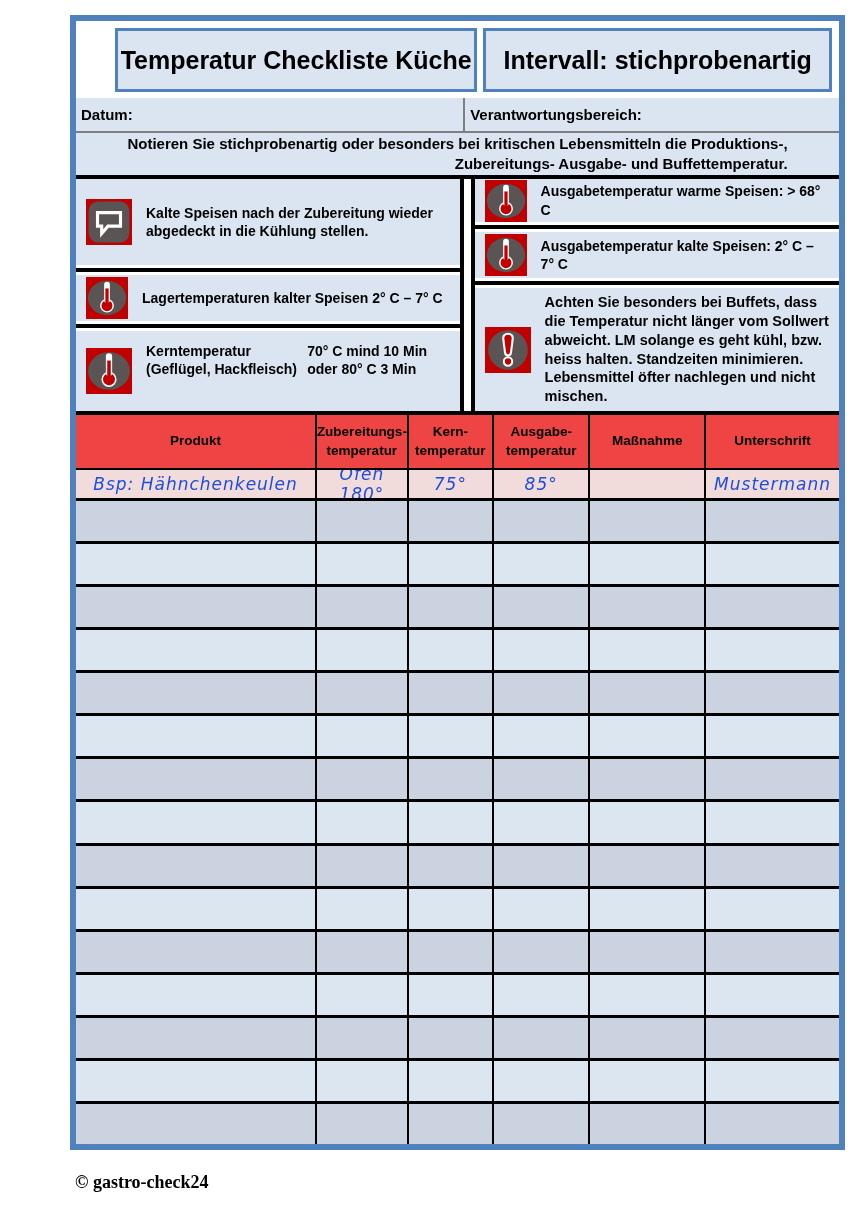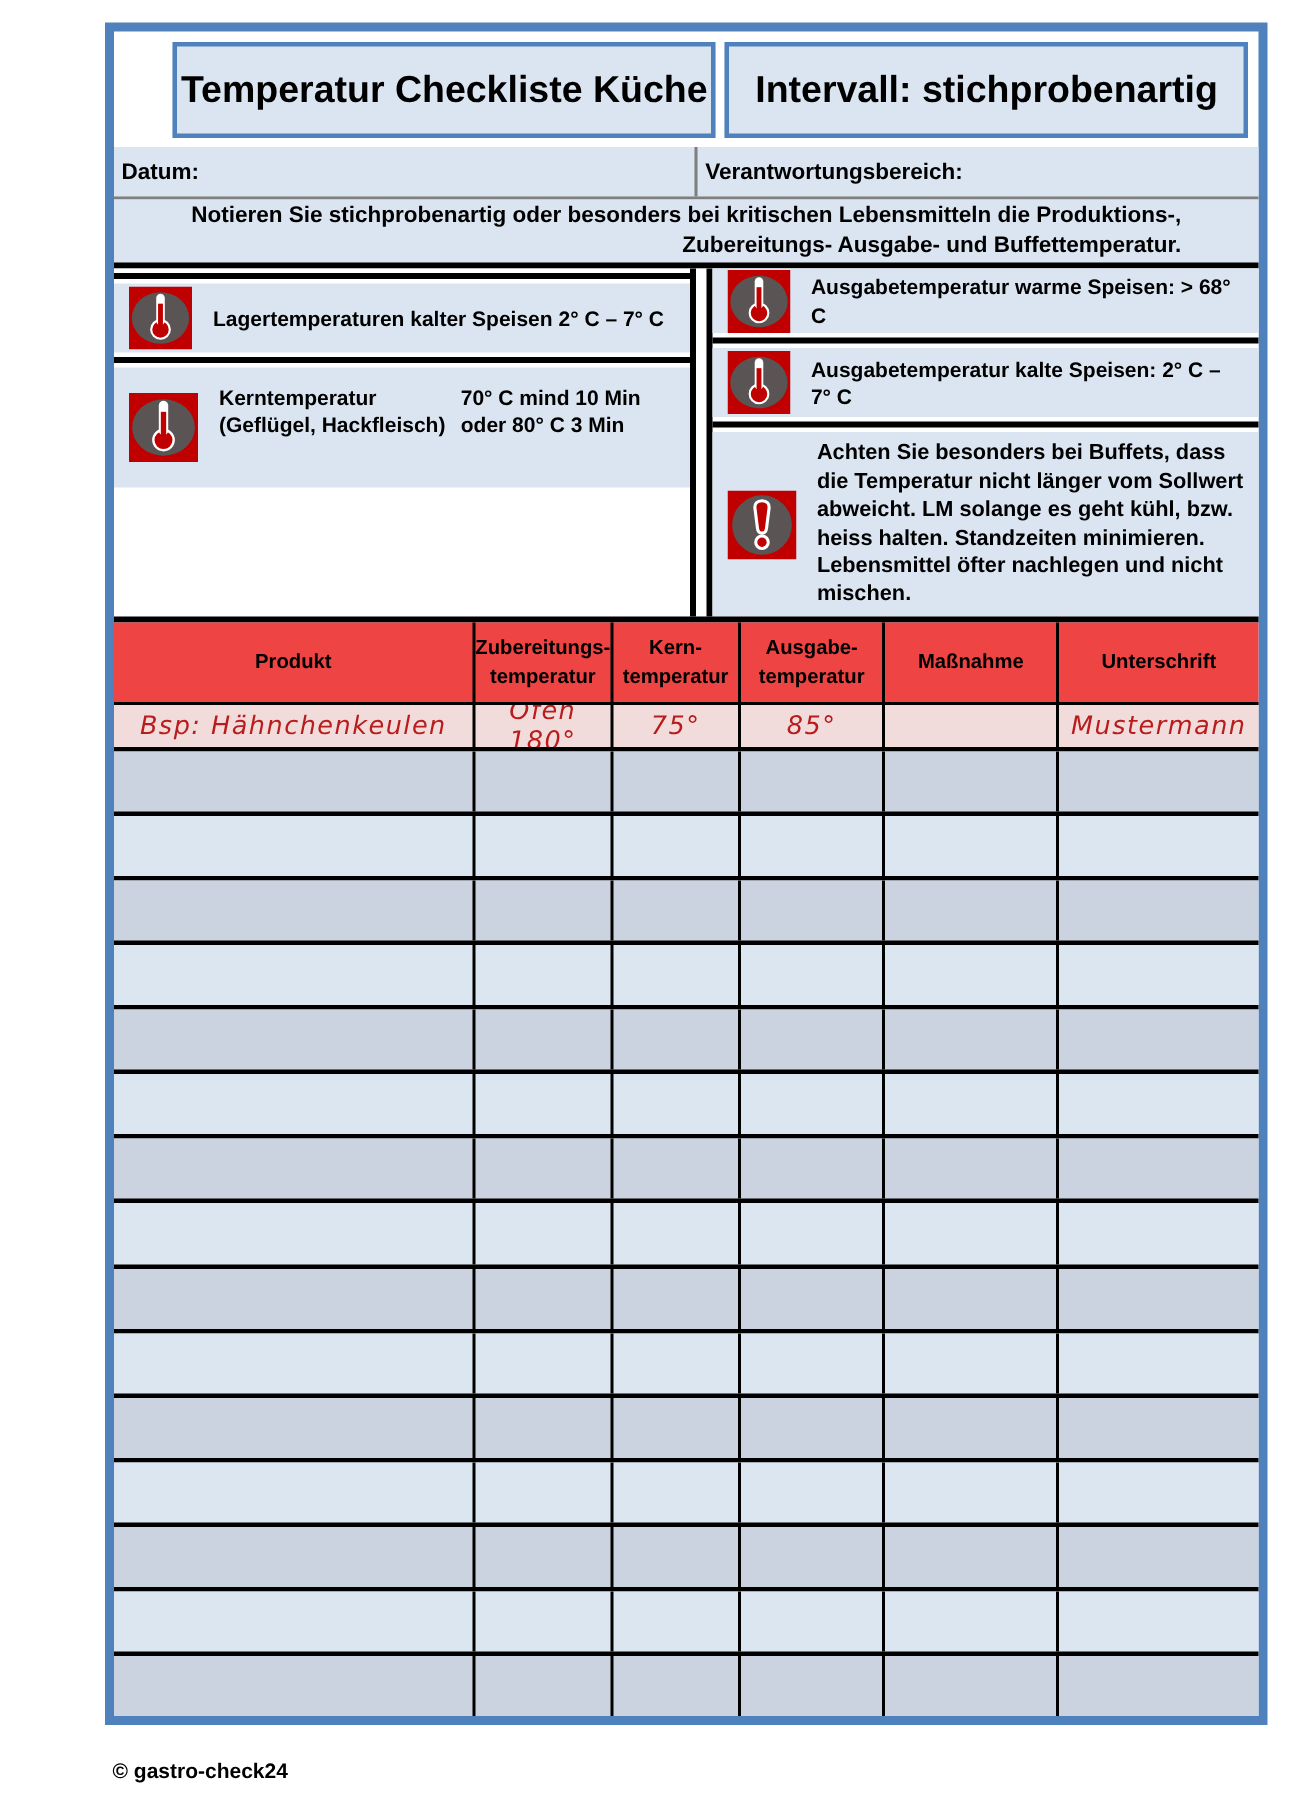--- a/index.html
+++ b/index.html
@@ -55,30 +55,30 @@
   .trow { display:grid;
           grid-template-columns:31.6% 12% 11.2% 12.6% 15.2% 17.4%; }
   .tcell { border-right:2.5px solid #000; display:flex; align-items:center;
            justify-content:center; text-align:center; overflow:hidden; }
   .tcell:last-child { border-right:none; }
   .head-row { background:#ef4444; height:55px; border-bottom:2.5px solid #000;
               font-size:13.5px; font-weight:bold; }
   .head-row .tcell { white-space:pre-line; line-height:1.35; }
   .example-row { background:#f2dcdb; height:31px; border-bottom:3px solid #000; }
   .hand { font-family:"DejaVu Sans", sans-serif; font-style:italic;
-          font-size:17px; letter-spacing:1px; color:#b91c1c; }
+          font-size:17px; letter-spacing:1px; color:#1d4ed8; }
   .empty-rows { flex:1; display:flex; flex-direction:column; }
   .body-row { flex:1; border-bottom:3px solid #000; }
   .body-row:last-child { border-bottom:none; }
   .row-dark  { background:#ccd3e0; }
   .row-light { background:#dce6f1; }
 
   
   .footer { position:absolute; left:75px; top:1172px;
-            font-size:14px; font-weight:bold; }
+            font-size:18px; font-weight:bold;font-family:Liberation Serif, serif; }
 </style>
 </head>
 <body>
 
 <svg width="0" height="0" style="position:absolute">
   <defs>
     <g id="ico-speech">
       <rect width="44" height="44" fill="#c00000"></rect>
       <rect x="2.5" y="2.5" width="39" height="39" rx="9" fill="#5a5454"></rect>
       <path d="M11 13 H33 V26 H21 L15 33 V26 H11 Z" fill="none" stroke="#ffffff" stroke-width="3"></path>
@@ -109,20 +109,26 @@
   <div class="meta-row">
     <div class="meta-cell left">Datum:</div>
     <div class="meta-cell right">Verantwortungsbereich:</div>
   </div>
 
   <div class="notice">Notieren Sie stichprobenartig oder besonders bei kritischen Lebensmitteln die Produktions-,
 Zubereitungs- Ausgabe- und Buffettemperatur.</div>
 
   <div class="boxes">
     <div class="col-left">
+      <div class="ibox b1">
+        <svg class="icon" viewBox="0 0 44 44">
+            <use href="#ico-speech"></use>
+          </svg>
+        <div class="txt">Kalte Speisen nach der Zubereitung wieder abgedeckt in die Kühlung stellen.</div>
+      </div>
       <div class="hdiv"></div>
       <div class="ibox b2">
         <svg class="icon" viewBox="0 0 44 44">
             <use href="#ico-thermo"></use>
           </svg>
         <div class="txt">Lagertemperaturen kalter Speisen 2° C – 7° C</div>
       </div>
       <div class="hdiv"></div>
       <div class="ibox b3">
         <svg class="icon" viewBox="0 0 44 44">

